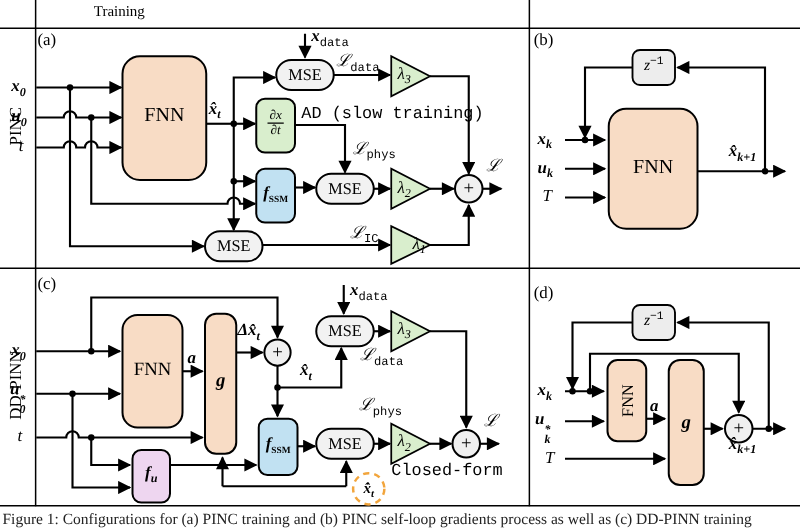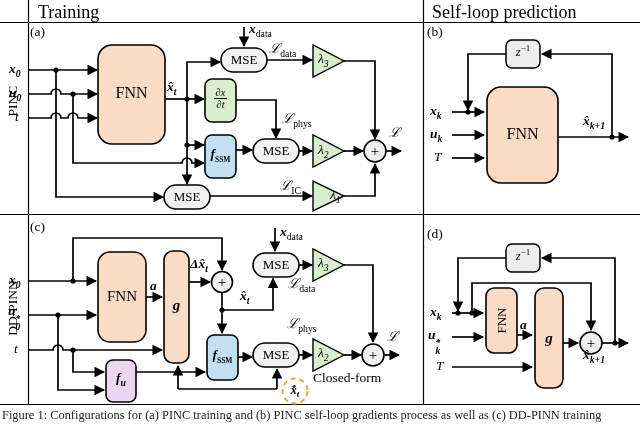--- a/index.html
+++ b/index.html
@@ -2,32 +2,32 @@
 <html><head>
 <meta charset="utf-8">
 <style>
   html,body{margin:0;padding:0;background:#fff;}
   #fig{position:relative;width:640px;height:425px;background:#fff;overflow:hidden;
        font-family:"Liberation Serif","DejaVu Serif",serif;color:#000;}
   #fig svg{position:absolute;left:0;top:0;}
   .t{position:absolute;white-space:nowrap;font-size:13.5px;line-height:1.05;}
   .it{font-style:italic;}
   .mi{font-style:italic;font-weight:bold;}
-  .up{font-style:normal;font-weight:normal;}
+  .up{font-style:normal;font-weight:normal;font-family:Liberation Mono, monospace;}
   .ctr{text-align:center;}
   sub{font-size:72%;line-height:0;}
   sup{font-size:72%;line-height:0;}
   .smsub{font-size:7.5px;font-style:normal;font-weight:bold;}
   .ss{display:inline-flex;flex-direction:column;align-items:flex-start;vertical-align:-7px;
       font-size:9.5px;line-height:8px;font-weight:bold;font-style:italic;}
   .frac{display:inline-block;text-align:center;font-style:italic;font-size:10.5px;line-height:11px;}
   .frac .num{display:block;border-bottom:1px solid #000;padding:0 2px;}
   .frac .den{display:block;padding:0 2px;}
   .rot{transform:rotate(-90deg);transform-origin:50% 50%;}
-  .hdr{font-size:18px;}
+  .hdr{font-size:12px;margin-left:37px;}
   .plus{font-size:15px;text-align:center;}
   .cap{font-size:12.4px;color:#222;}
 </style>
 </head>
 <body>
 
 <div id="fig">
 
 <svg width="640" height="425" viewBox="0 0 640 425">
   <defs>
@@ -155,36 +155,36 @@
         <circle cx="472" cy="313" r="2.6"></circle>
     <circle cx="615" cy="343" r="2.6"></circle>
   </g>
   <rect x="506" y="244" width="34" height="28" rx="6" stroke="#000" stroke-width="1.5" fill="#ededed"></rect>
   <rect x="486" y="288" width="31" height="65" rx="8" stroke="#000" stroke-width="1.6" fill="#f8dcc5"></rect>
   <rect x="535" y="288" width="28" height="100" rx="9" stroke="#000" stroke-width="1.6" fill="#f8dcc5"></rect>
   <circle cx="591" cy="343" r="11" stroke="#000" stroke-width="1.6" fill="#f0f0f0"></circle>
 </svg>
 
 <span class="t hdr" style="left:38px;top:3px;">Training</span>
-<span class="t hdr" style="left:432px;top:3px;">Self-loop prediction</span>
 
 <span class="t rot" style="left:-16px;top:93px;width:60px;height:16px;text-align:center;">PINC</span>
 <span class="t rot" style="left:-28px;top:300px;width:84px;height:16px;text-align:center;">DD-PINN</span>
 
 <span class="t" style="left:30px;top:25px;">(a)</span>
 <span class="t mi" style="left:9px;top:62px;"><span>x</span><sub>0</sub></span>
 <span class="t mi" style="left:9px;top:86px;"><span>u</span><sub>0</sub></span>
 <span class="t it" style="left:15px;top:110px;">t</span>
 <span class="t ctr" style="left:98px;top:85px;width:67px;font-size:16px;">FNN</span>
 <span class="t mi" style="left:167px;top:80px;"><span>x̂</span><sub>t</sub></span>
 <span class="t ctr" style="left:221px;top:53px;width:46px;font-size:13px;">MSE</span>
 <span class="t mi" style="left:249px;top:22px;"><span>x</span><sub class="up">data</sub></span>
 <span class="t it" style="left:269px;top:42px;"><span>ℒ</span><sub class="up">data</sub></span>
 <span class="t it" style="left:318px;top:52px;"><span>λ</span><sub>3</sub></span>
 <span class="t ctr" style="left:205px;top:87px;width:31px;"><span class="frac"><span class="num">∂x</span><span class="den">∂t</span></span></span>
+<span class="t up" style="left:241px;top:85px;">AD (slow training)</span>
 <span class="t it" style="left:282px;top:112px;"><span>ℒ</span><sub class="up">phys</sub></span>
 <span class="t mi ctr" style="left:205px;top:147px;width:31px;"><span>f</span><sub class="smsub">SSM</sub></span>
 <span class="t ctr" style="left:253px;top:144px;width:46px;font-size:13px;">MSE</span>
 <span class="t it" style="left:318px;top:143px;"><span>λ</span><sub>2</sub></span>
 <span class="t ctr" style="left:164px;top:190px;width:46px;font-size:13px;">MSE</span>
 <span class="t it" style="left:280px;top:179px;"><span>ℒ</span><sub class="up">IC</sub></span>
 <span class="t it" style="left:318px;top:188px;margin-left:12px;"><span>λ</span><sub>1</sub></span>
 <span class="t plus" style="left:364px;top:140px;width:22px;height:22px;line-height:22px;">+</span>
 <span class="t it" style="left:389px;top:126px;">ℒ</span>
 

